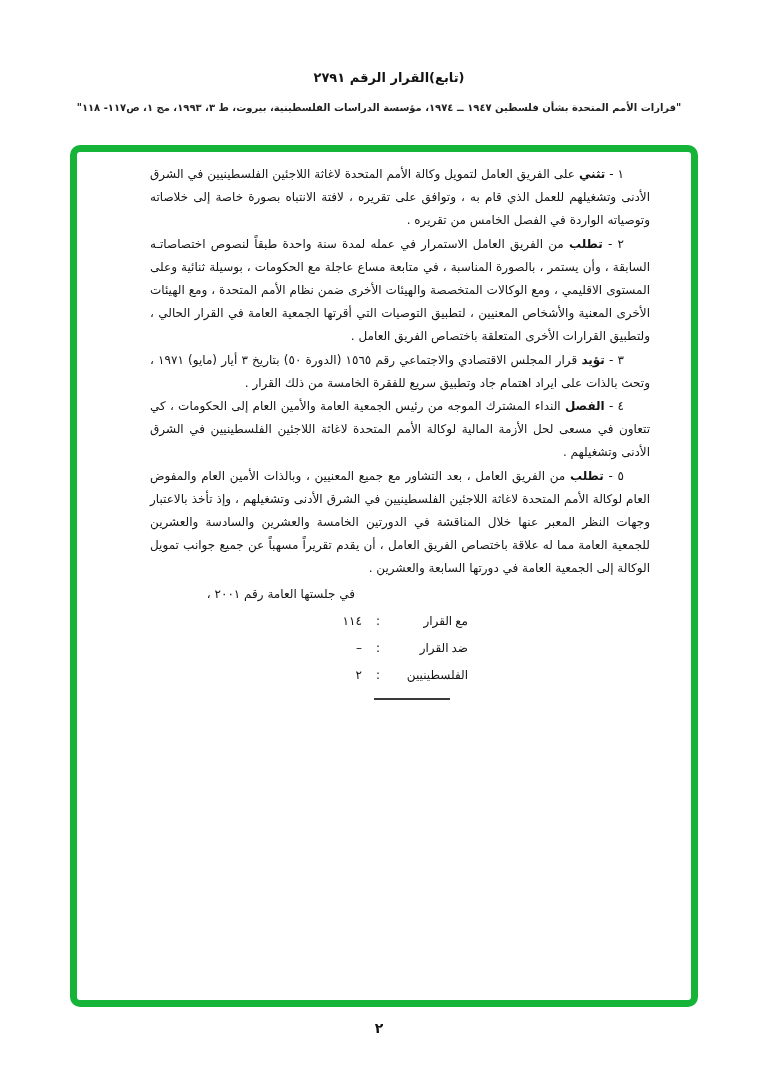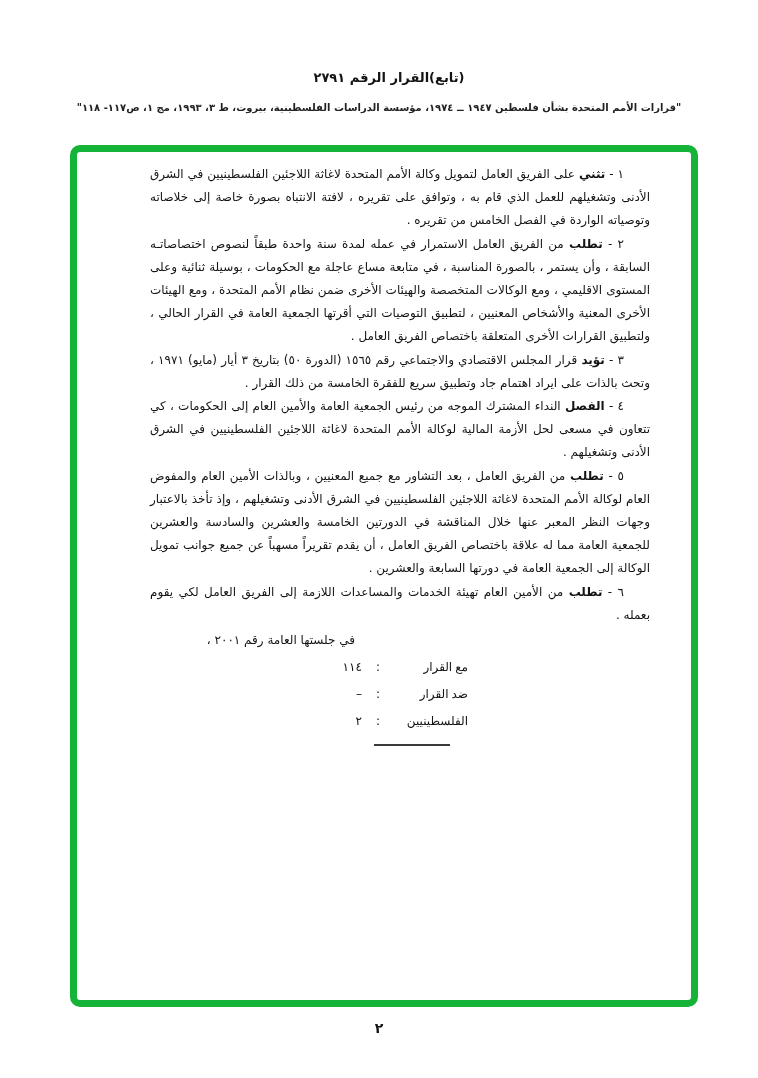--- a/index.html
+++ b/index.html
@@ -91,25 +91,20 @@
       <span class="lead">الفصل</span>
       <span>النداء المشترك الموجه من رئيس الجمعية العامة والأمين العام إلى الحكومات ، كي تتعاون في مسعى لحل الأزمة المالية لوكالة الأمم المتحدة لاغاثة اللاجئين الفلسطينيين في الشرق الأدنى وتشغيلهم .</span>
     </p>
 
     <p class="para">
       <span>٥ -</span>
       <span class="lead">تطلب</span>
       <span>من الفريق العامل ، بعد التشاور مع جميع المعنيين ، وبالذات الأمين العام والمفوض العام لوكالة الأمم المتحدة لاغاثة اللاجئين الفلسطينيين في الشرق الأدنى وتشغيلهم ، وإذ تأخذ بالاعتبار وجهات النظر المعبر عنها خلال المناقشة في الدورتين الخامسة والعشرين والسادسة والعشرين للجمعية العامة مما له علاقة باختصاص الفريق العامل ، أن يقدم تقريراً مسهباً عن جميع جوانب تمويل الوكالة إلى الجمعية العامة في دورتها السابعة والعشرين .</span>
     </p>
 
-    <p class="para">
-      <span>٦ -</span>
-      <span class="lead">تطلب</span>
-      <span>من الأمين العام تهيئة الخدمات والمساعدات اللازمة إلى الفريق العامل لكي يقوم بعمله .</span>
-    </p>
 
     <div class="closing-line closing-a">في جلستها العامة رقم ٢٠٠١ ،</div>
 
     <div class="vote-row">
       <span class="vote-label">مع القرار</span>
       <span class="vote-colon">:</span>
       <span class="vote-value">١١٤</span>
     </div>
     <div class="vote-row">
       <span class="vote-label">ضد القرار</span>

